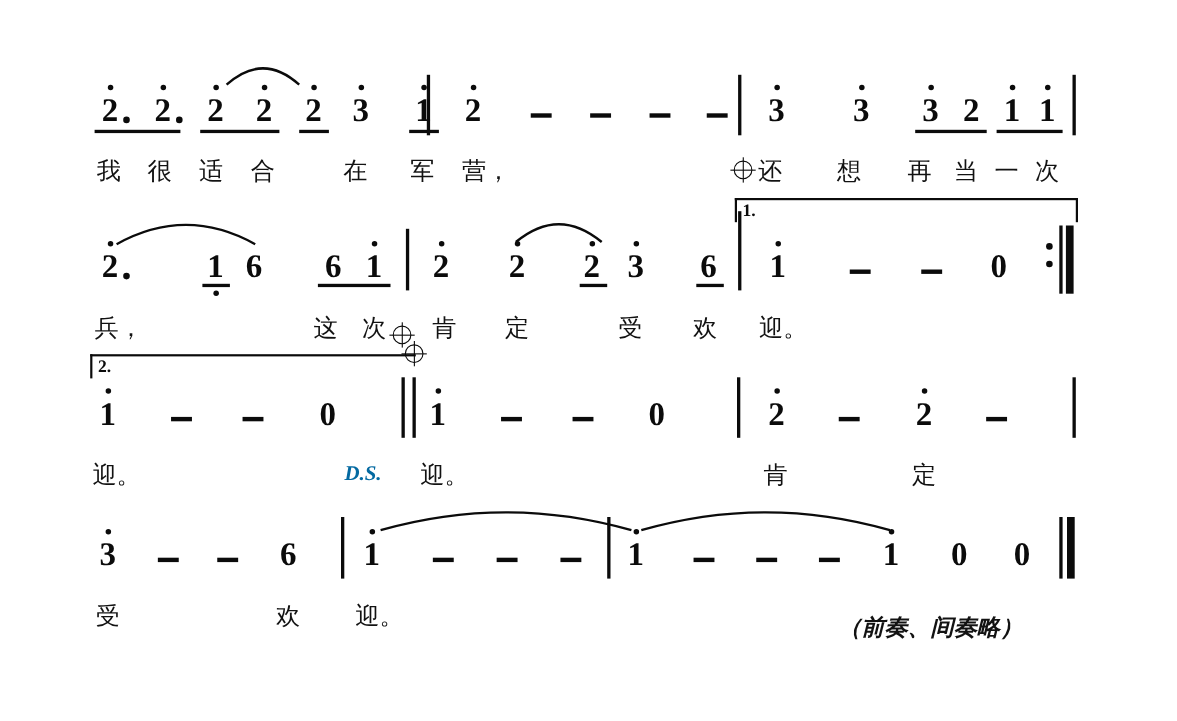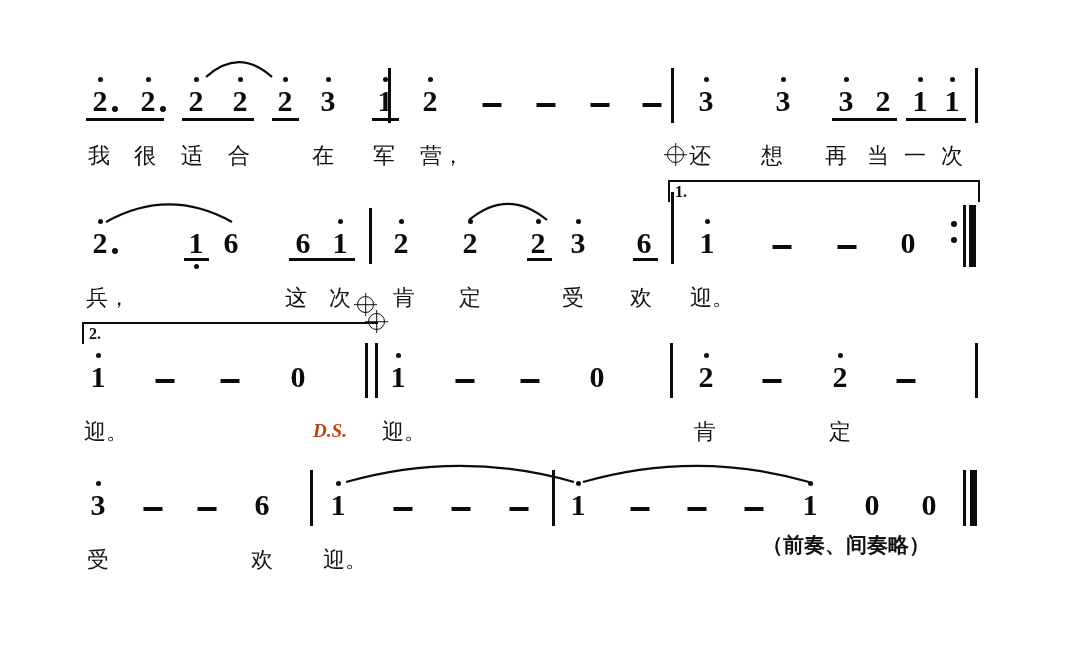--- a/index.html
+++ b/index.html
@@ -109,21 +109,21 @@
     line-height: 1;
     transform: translate(-50%, 0);
     white-space: nowrap;
   }
   .note-text {
     position: absolute;
     font-family: "Liberation Serif", "DejaVu Serif", serif;
     font-size: 19px;
     font-style: italic;
     font-weight: bold;
-    color: #c2410c;
+    color: #0369a1;
     line-height: 1;
     transform: translate(-50%, 0);
     white-space: nowrap;
   }
 
   
   .volta {
     position: absolute;
     border-top: 2px solid #0b0b0b;
     border-left: 2px solid #0b0b0b;
@@ -320,14 +320,14 @@
         <div class="dash" style="left: 461px; top: 507px;"></div>
         <div class="dash" style="left: 519px; top: 507px;"></div>
         <div class="dash" style="left: 640px; top: 507px;"></div>
         <div class="dash" style="left: 697px; top: 507px;"></div>
         <div class="dash" style="left: 754px; top: 507px;"></div>
         <div class="lyric" style="left: 98px; top: 549px;">受</div>
         <div class="lyric" style="left: 262px; top: 549px;">欢</div>
         <div class="lyric" style="left: 345px; top: 549px;">迎。</div>
       </div>
     </div>
-  <div class="footnote" style="left:762px; top:531px;">（前奏、间奏略）</div>
+  <div class="footnote" style="left:762px; top:556px;font-style:italic;">（前奏、间奏略）</div>
 </div>
 
 </body></html>

